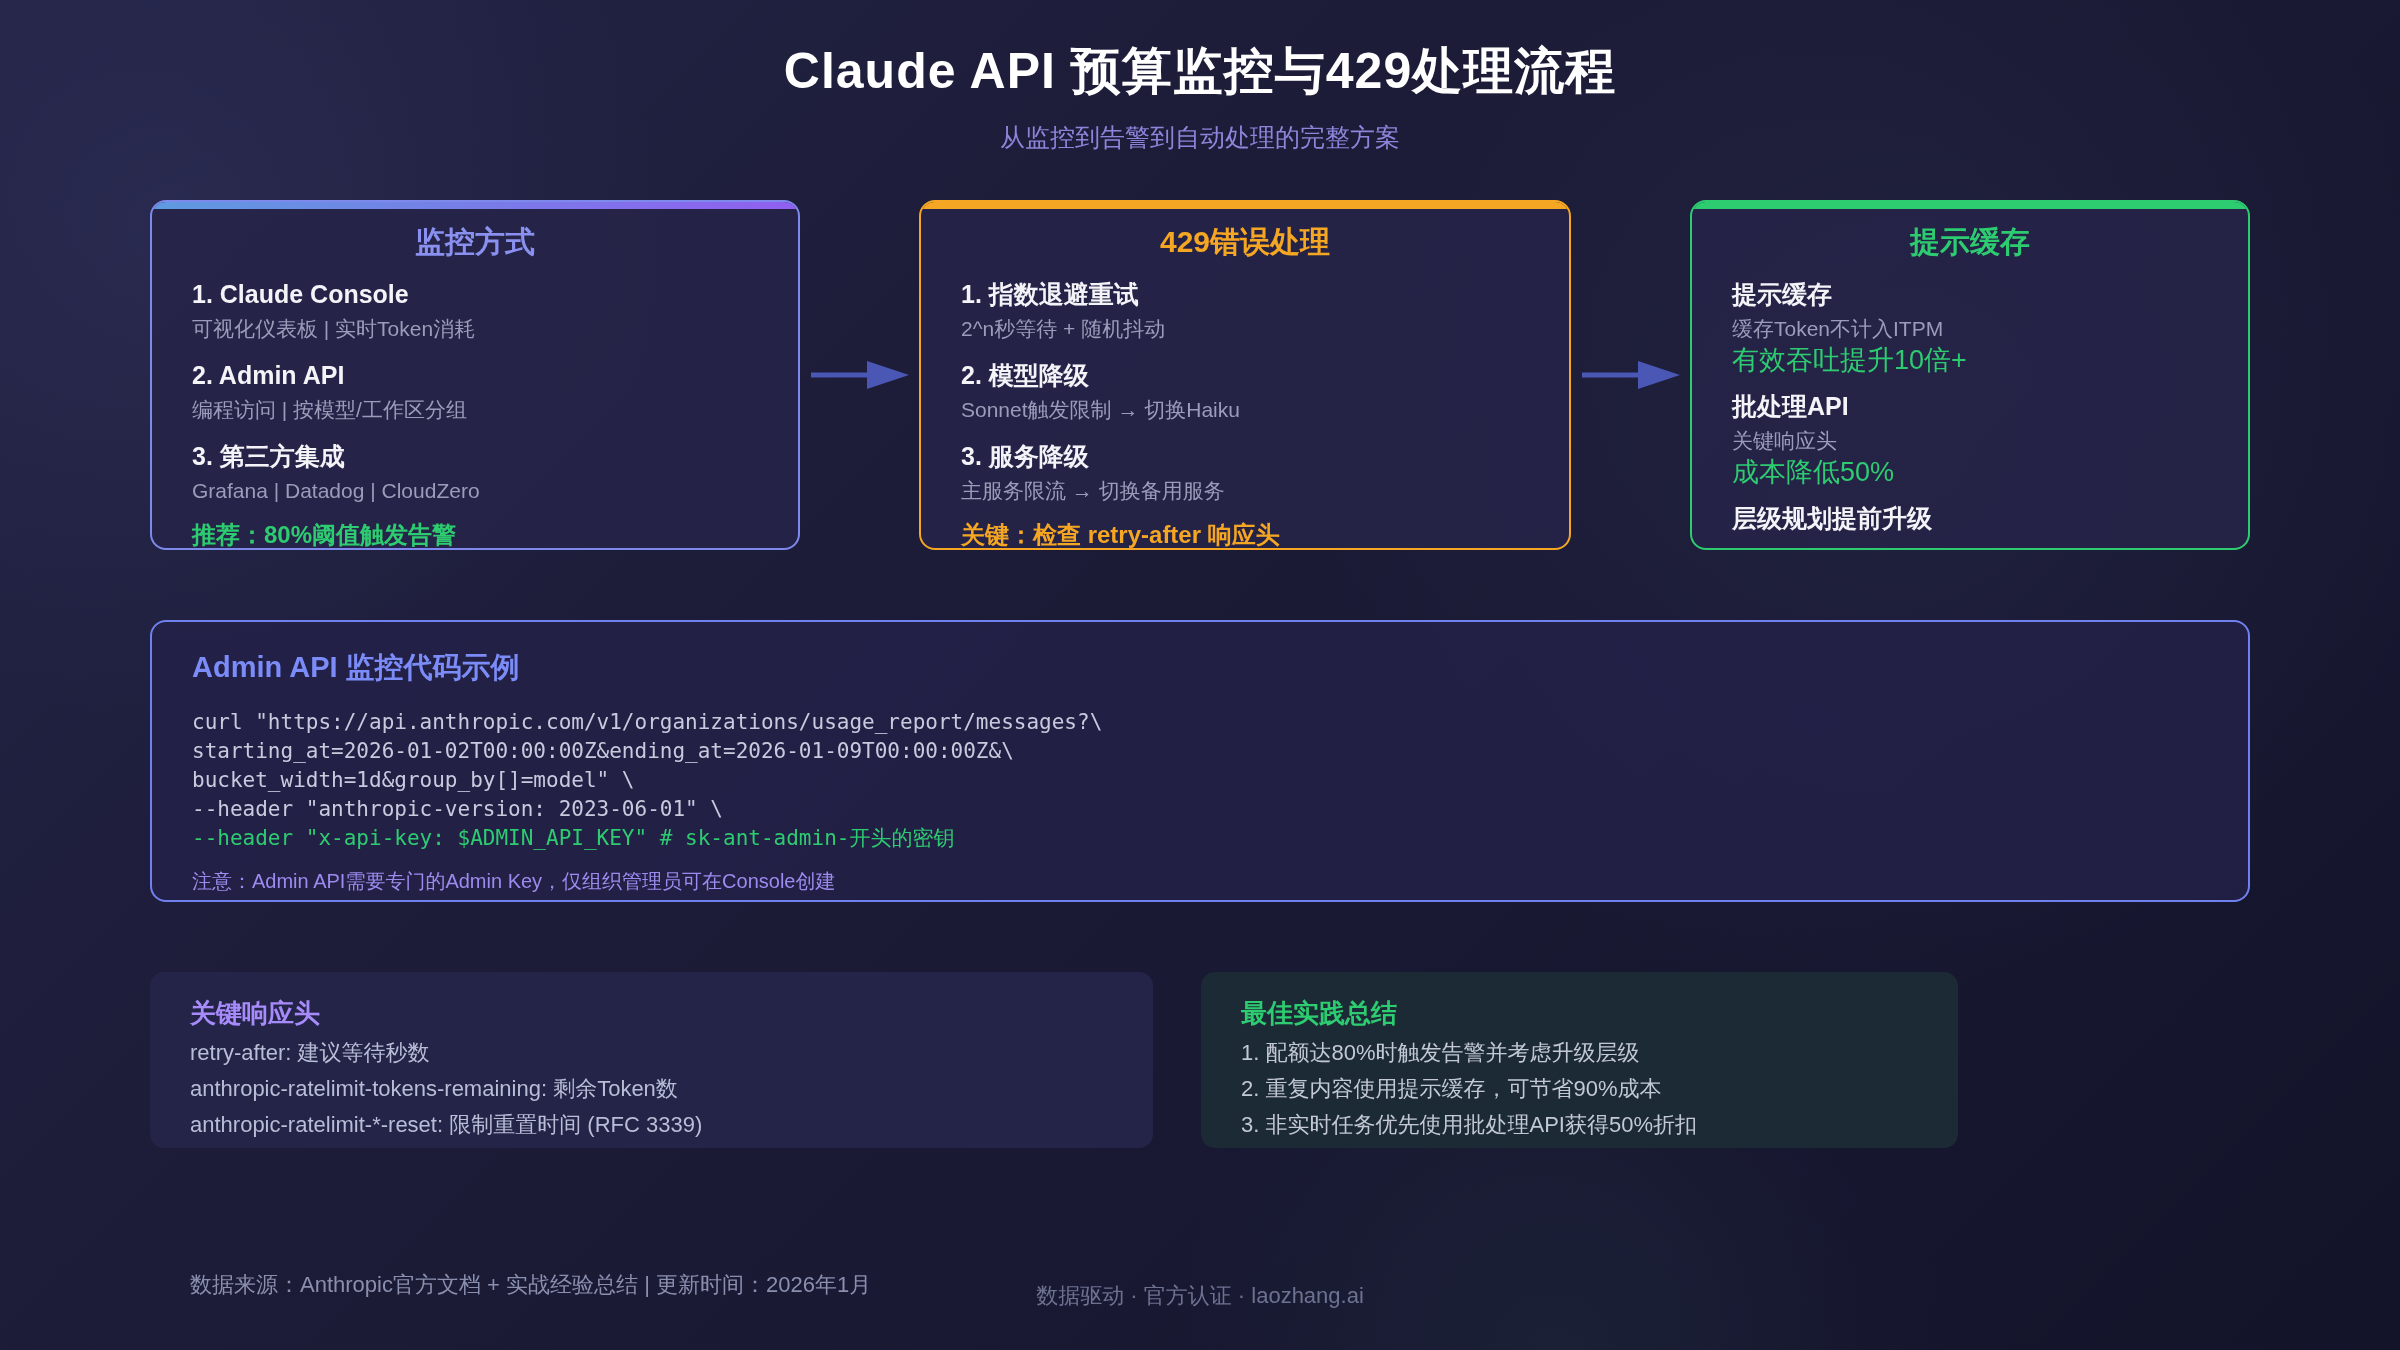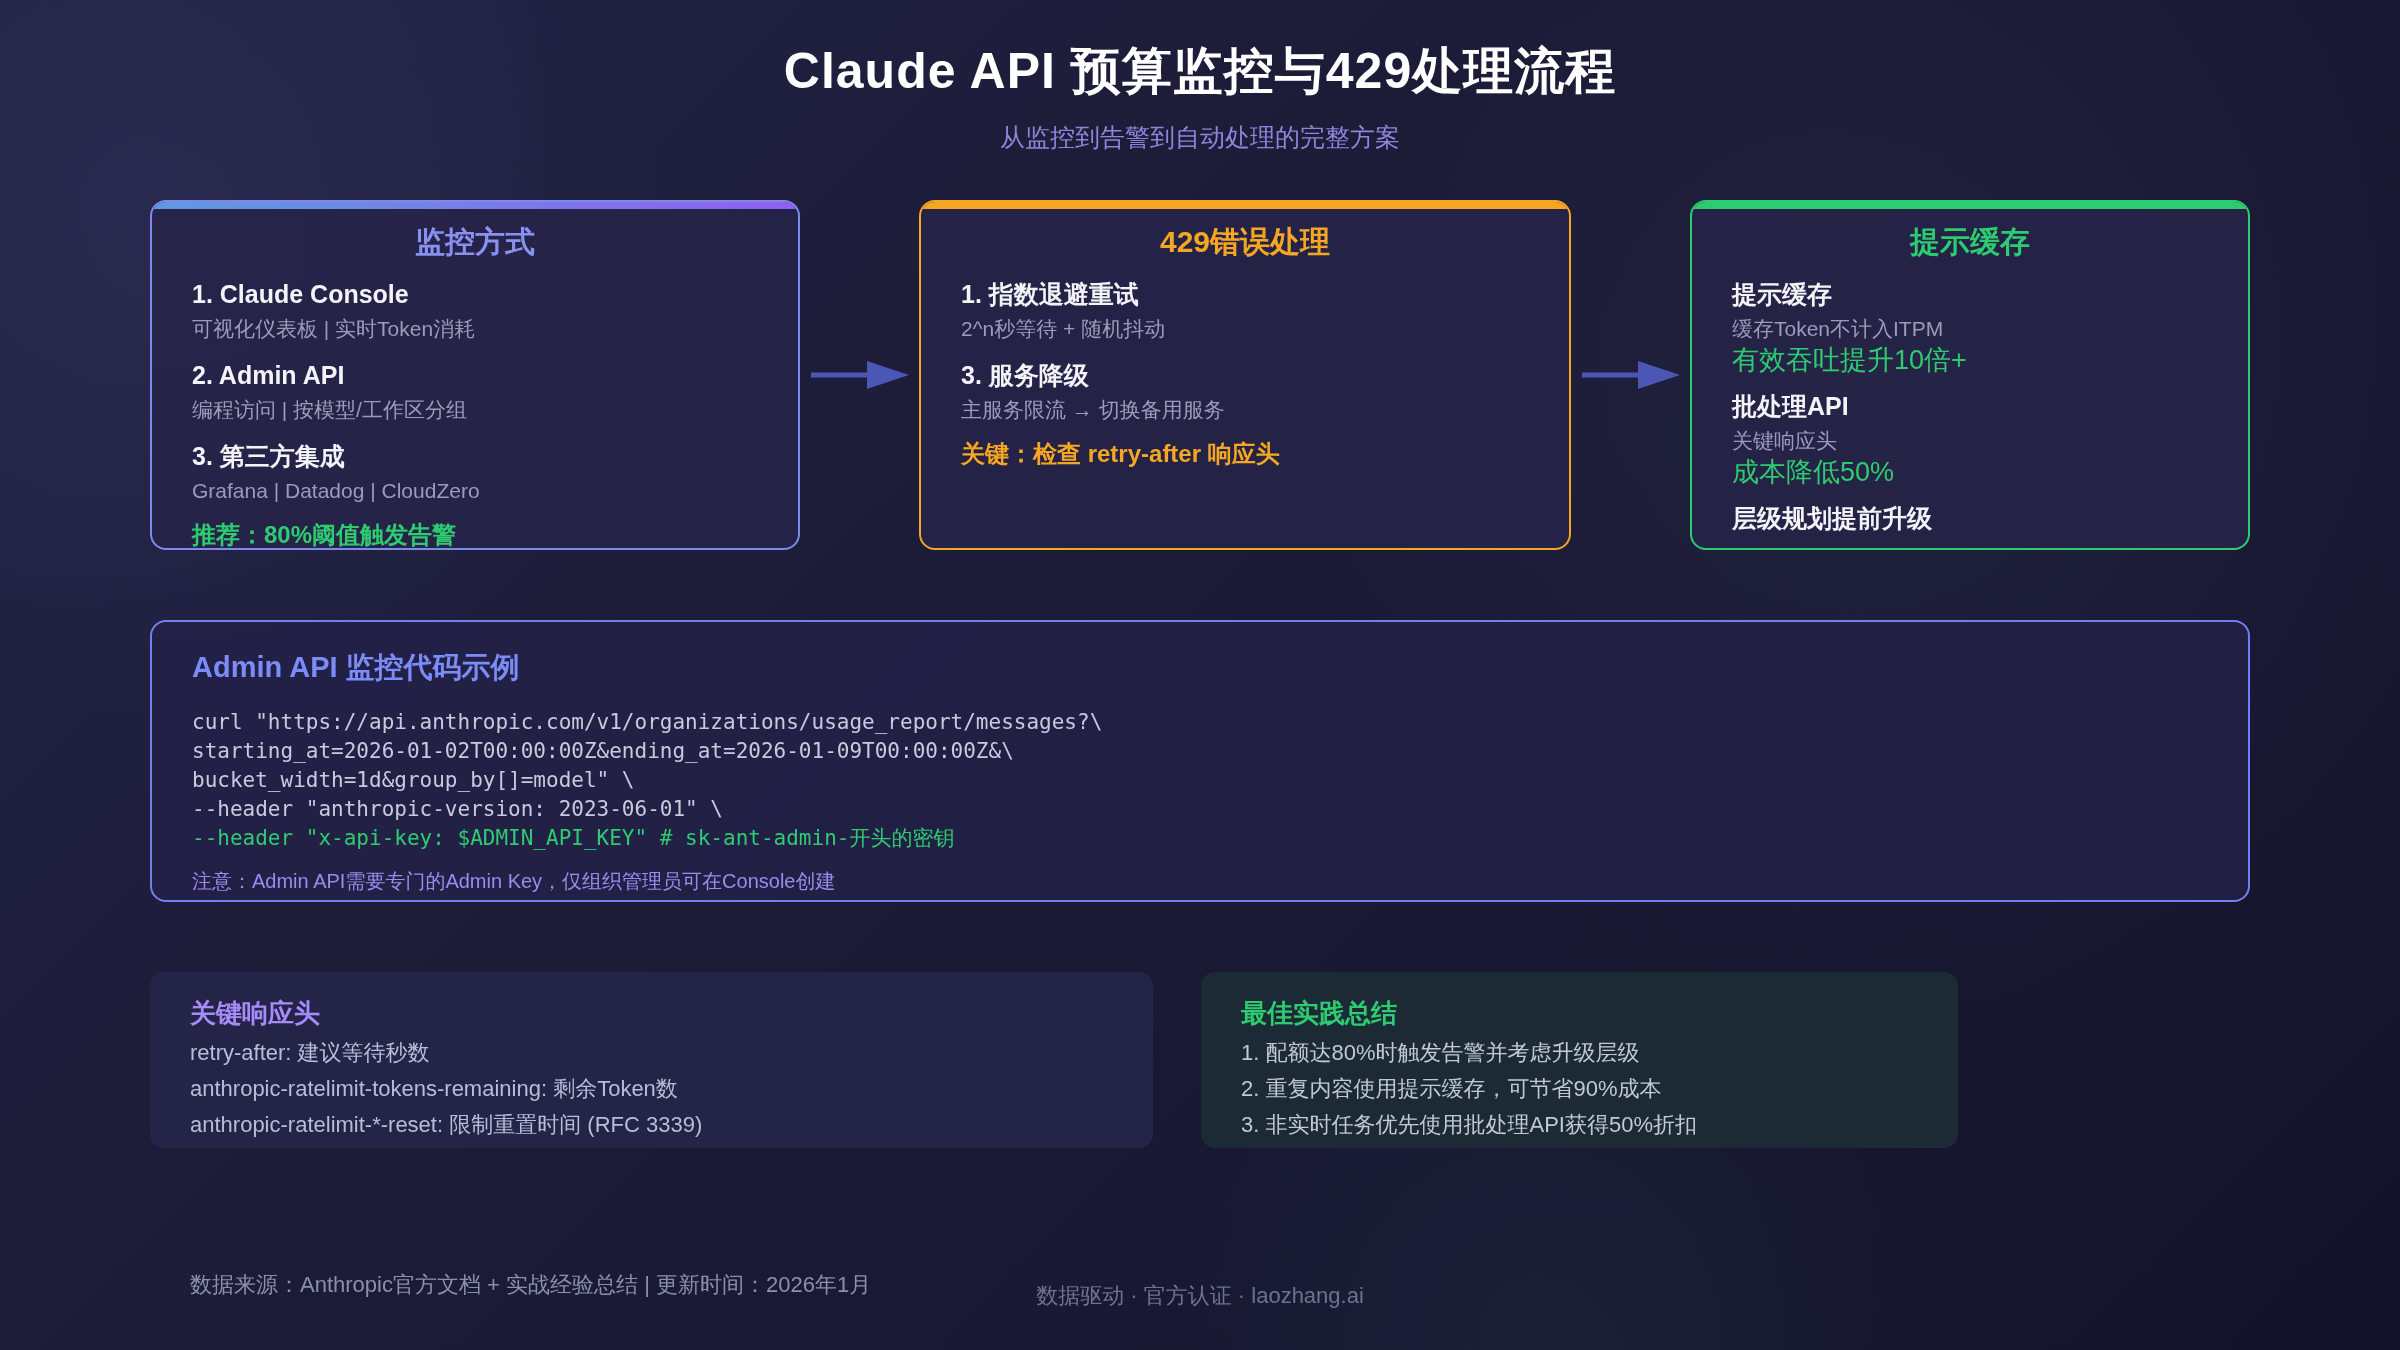--- a/index.html
+++ b/index.html
@@ -108,20 +108,25 @@
   <section class="card theme-orange card-1">
     <div class="card-accent"></div>
     <h2 class="card-title">429错误处理</h2>
     <div class="card-body">
   <div class="card-item">
     <div class="item-heading">1. 指数退避重试</div>
     <div class="item-sub">2^n秒等待 + 随机抖动</div>
 
   </div>
 
+  <div class="card-item">
+    <div class="item-heading">2. 模型降级</div>
+    <div class="item-sub">Sonnet触发限制 → 切换Haiku</div>
+
+  </div>
 
   <div class="card-item">
     <div class="item-heading">3. 服务降级</div>
     <div class="item-sub">主服务限流 → 切换备用服务</div>
 
   </div>
 </div>
     <div class="card-footnote" style="color: rgb(245, 166, 35);">关键：检查 retry-after 响应头</div>
   </section>
 

